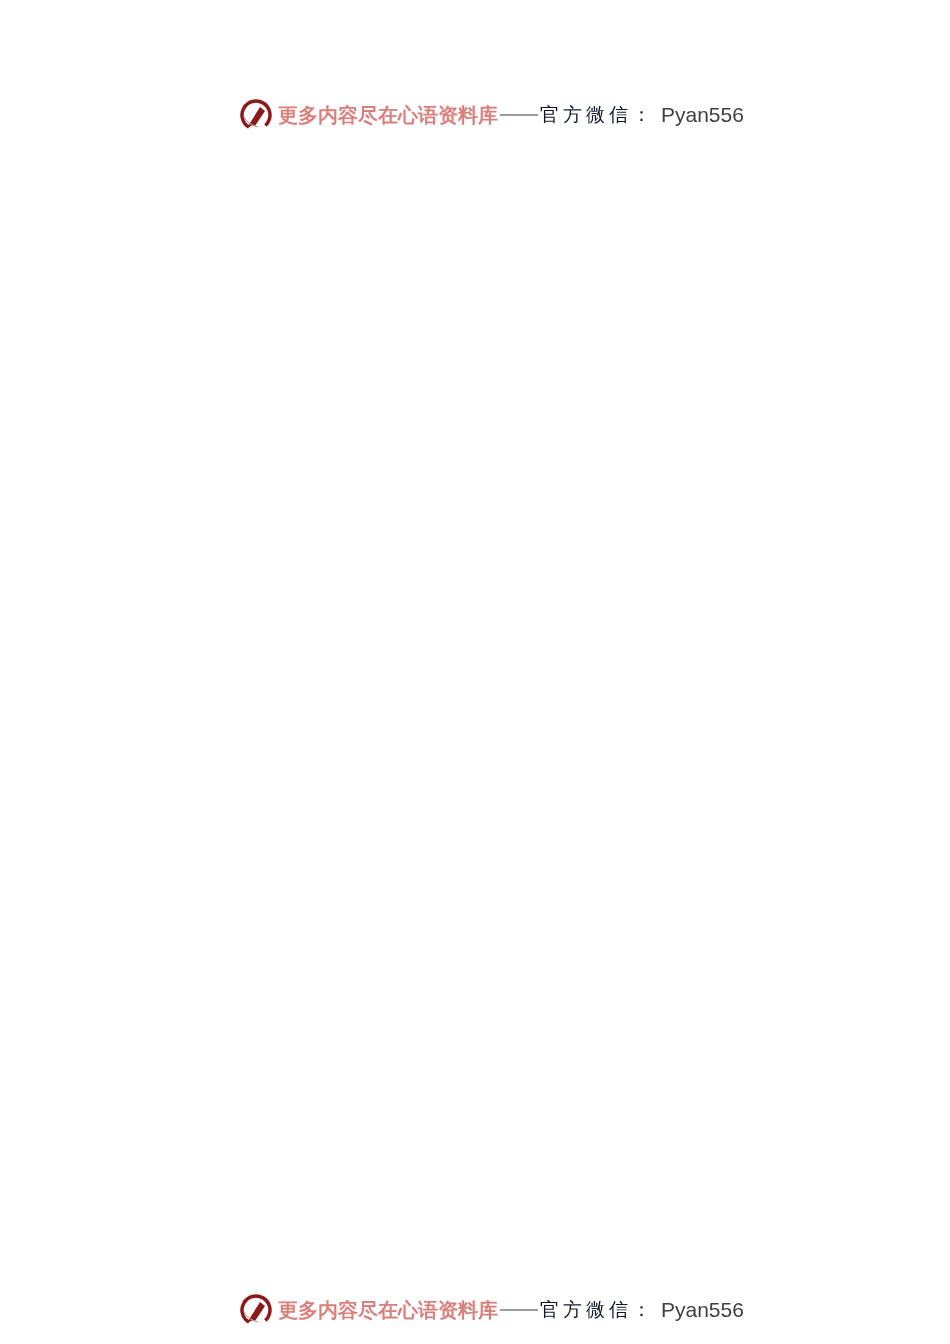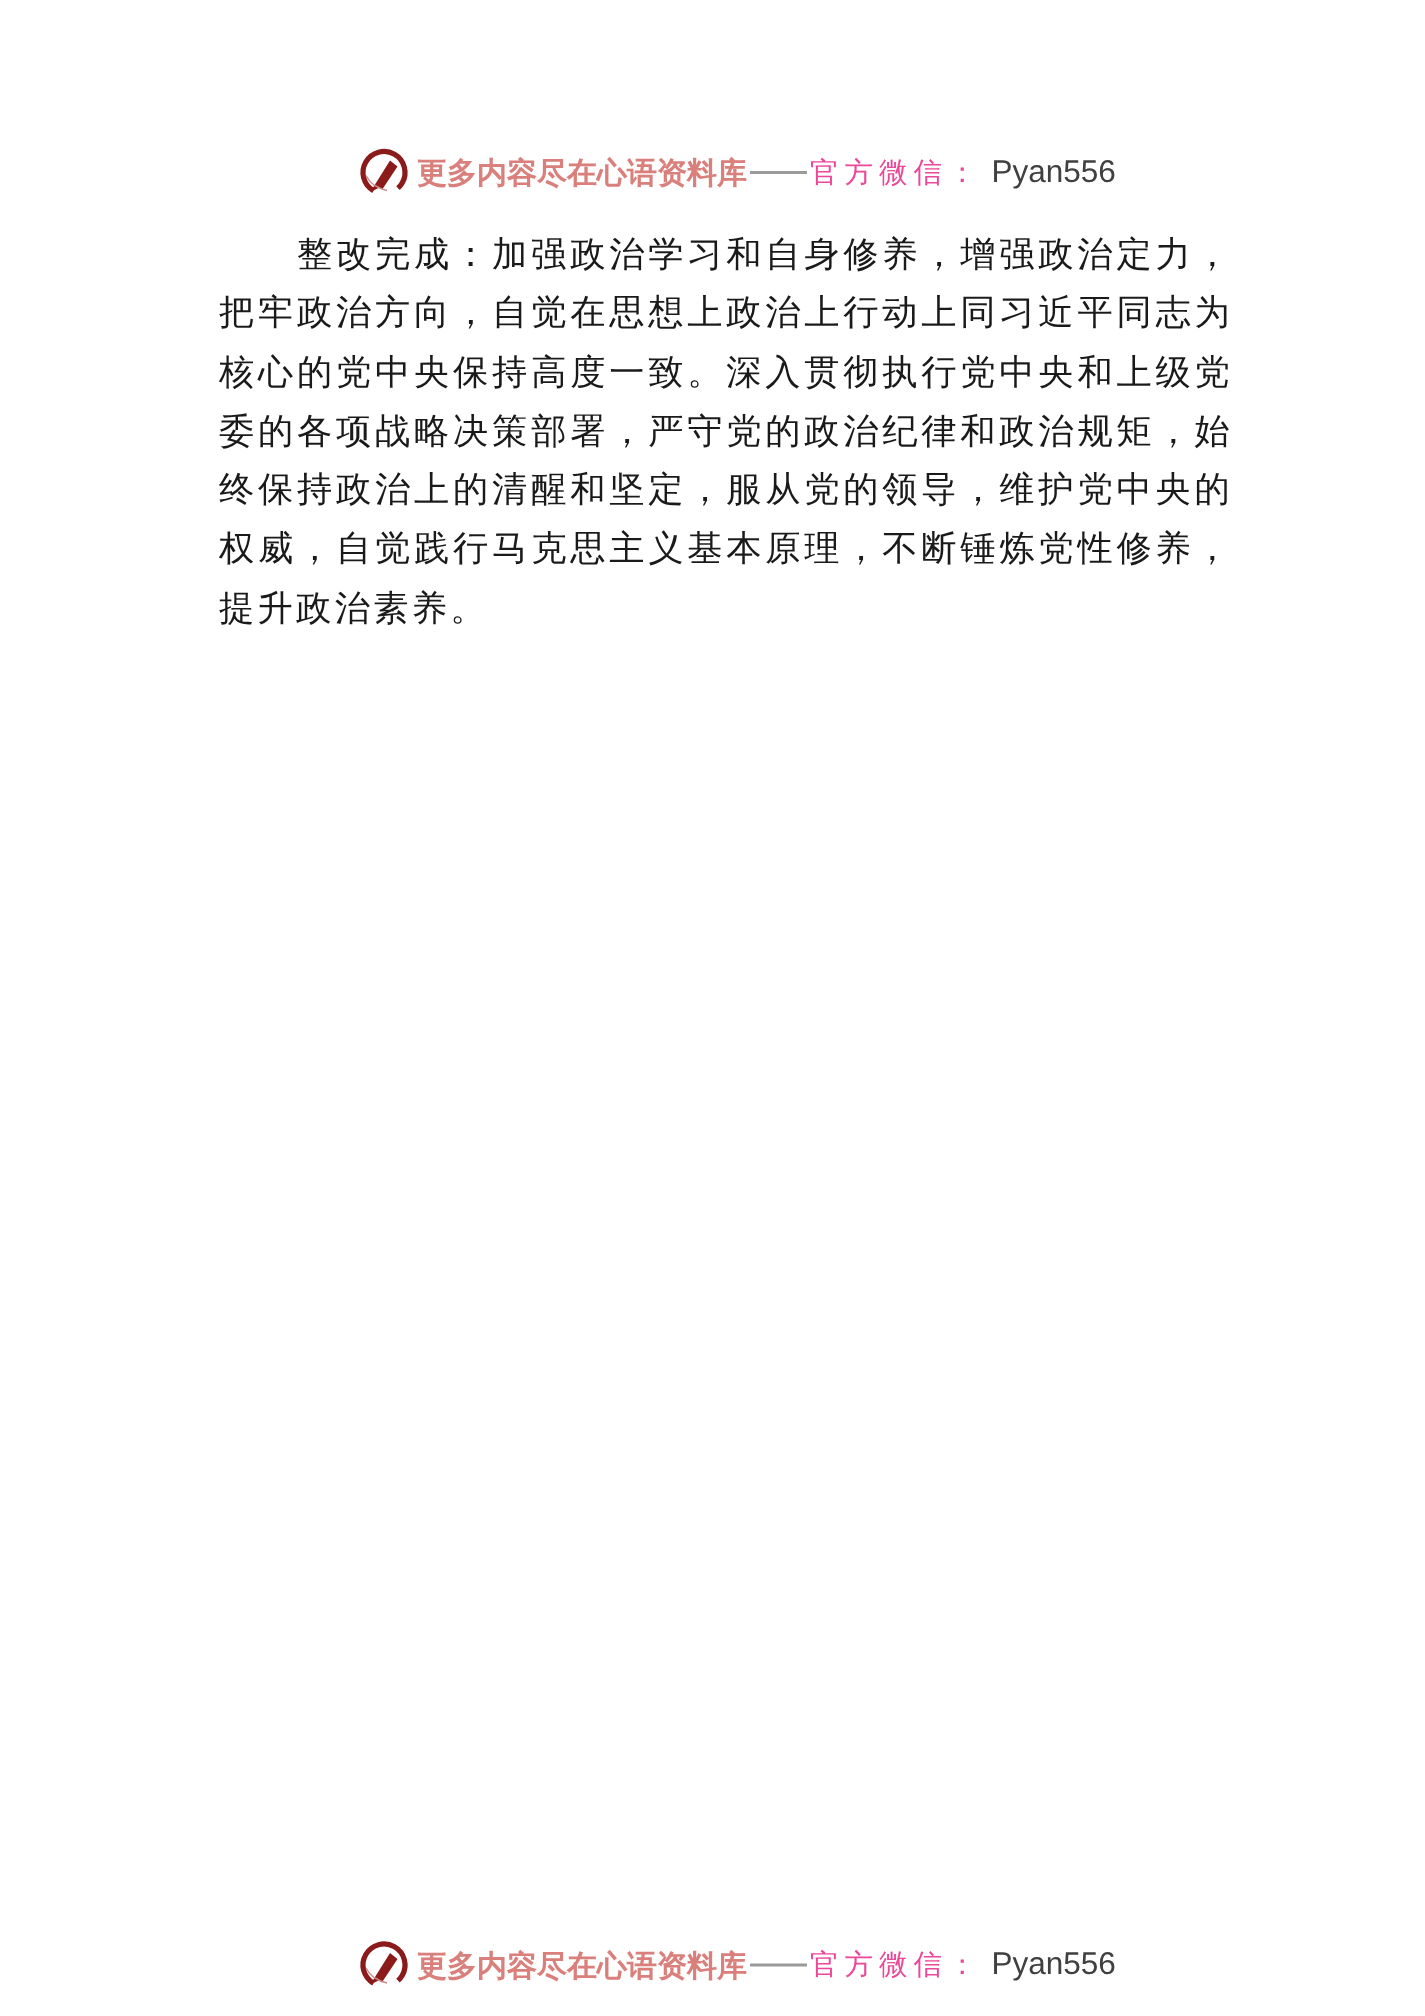--- a/index.html
+++ b/index.html
@@ -42,21 +42,21 @@
       display: inline-block;
       width: 38px;
       height: 2px;
       background: #9a9a9a;
       margin: 0 2px;
       vertical-align: middle;
     }
     .wm-gray {
       font-family: "DejaVu Sans", "Liberation Sans", sans-serif;
       font-size: 19px;
-      color: #ec4899;
+      color: #0f172a;
       letter-spacing: 4px;
     }
     .wm-id {
       font-family: Liberation Sans, sans-serif;
       font-size: 21px;
       color: #404040;
       margin-left: 6px;
     }
     .page-body {
       position: absolute;
@@ -86,21 +86,20 @@
     <path d="M12 26 L9 31 L15 28 Z" fill="#8b1a1a"></path>
     <path d="M6 20 Q10 28 20 30" fill="none" stroke="#c98a8a" stroke-width="1"></path>
   </svg>
   <span class="wm-red">更多内容尽在心语资料库</span>
   <span class="wm-dash"></span>
   <span class="wm-gray">官方微信：</span>
   <span class="wm-id">Pyan556</span>
 </div>
 
 <div class="page-body">
-  <p class="para indent">整改完成：加强政治学习和自身修养，增强政治定力，把牢政治方向，自觉在思想上政治上行动上同习近平同志为核心的党中央保持高度一致。深入贯彻执行党中央和上级党委的各项战略决策部署，严守党的政治纪律和政治规矩，始终保持政治上的清醒和坚定，服从党的领导，维护党中央的权威，自觉践行马克思主义基本原理，不断锤炼党性修养， 提升政治素养。</p>
 </div>
 
 <div class="watermark bottom">
   <svg class="wm-logo" viewBox="0 0 36 36">
     <circle cx="18" cy="18" r="14" fill="none" stroke="#8b1a1a" stroke-width="3.5" stroke-dasharray="70 18" transform="rotate(120 18 18)"></circle>
     <path d="M12 26 L22 10 L27 14 L17 29 Z" fill="#8b1a1a"></path>
     <path d="M12 26 L9 31 L15 28 Z" fill="#8b1a1a"></path>
     <path d="M6 20 Q10 28 20 30" fill="none" stroke="#c98a8a" stroke-width="1"></path>
   </svg>
   <span class="wm-red">更多内容尽在心语资料库</span>

